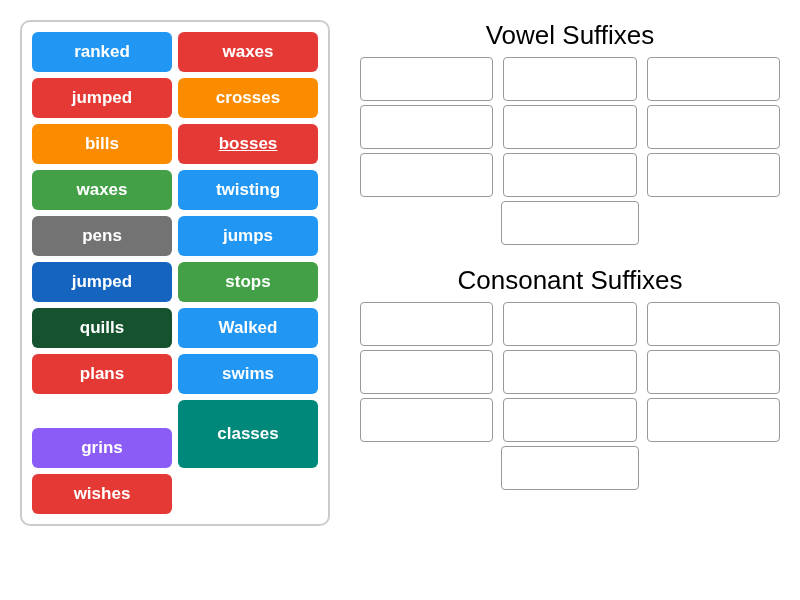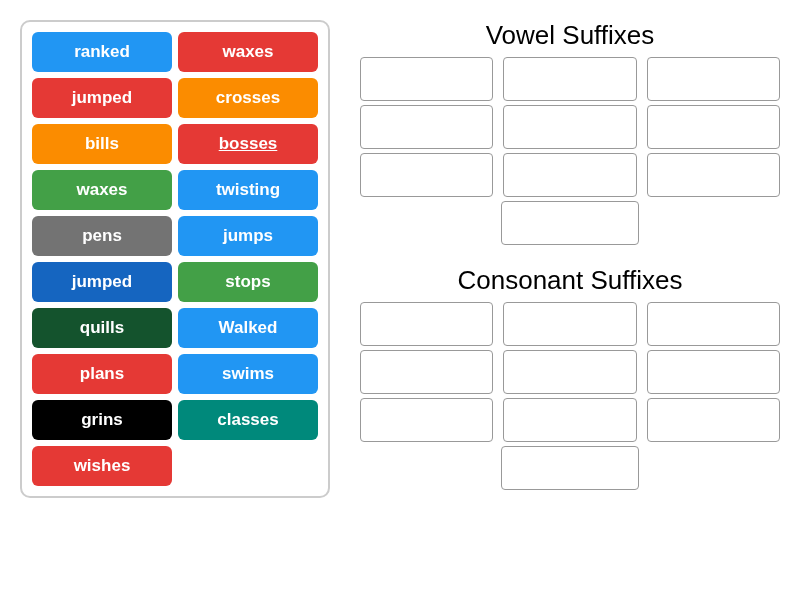--- a/index.html
+++ b/index.html
@@ -90,21 +90,21 @@
     <button class="word-btn" style="background-color: rgb(67, 160, 71);">waxes</button>
     <button class="word-btn" style="background-color: rgb(33, 150, 243);">twisting</button>
     <button class="word-btn" style="background-color: #737373;">pens</button>
     <button class="word-btn" style="background-color: rgb(33, 150, 243);">jumps</button>
     <button class="word-btn" style="background-color: rgb(21, 101, 192);">jumped</button>
     <button class="word-btn" style="background-color: rgb(67, 160, 71);">stops</button>
     <button class="word-btn" style="background-color: #14532d;">quills</button>
     <button class="word-btn" style="background-color: rgb(33, 150, 243);">Walked</button>
     <button class="word-btn" style="background-color: rgb(229, 57, 53);">plans</button>
     <button class="word-btn" style="background-color: rgb(33, 150, 243);">swims</button>
-    <button class="word-btn" style="background-color: #000000;">grins</button>
+    <button class="word-btn" style="background-color: #8b5cf6; margin-top: 28px;">grins</button>
     <button class="word-btn" style="background-color: rgb(0, 137, 123);">classes</button>
     <button class="word-btn" style="background-color: rgb(229, 57, 53);">wishes</button>
   </div>
 
 <div class="right-panel">
 
   <div>
     <div class="section-title">Vowel Suffixes</div>
     <div class="drop-grid">
       <div class="drop-box"></div>

